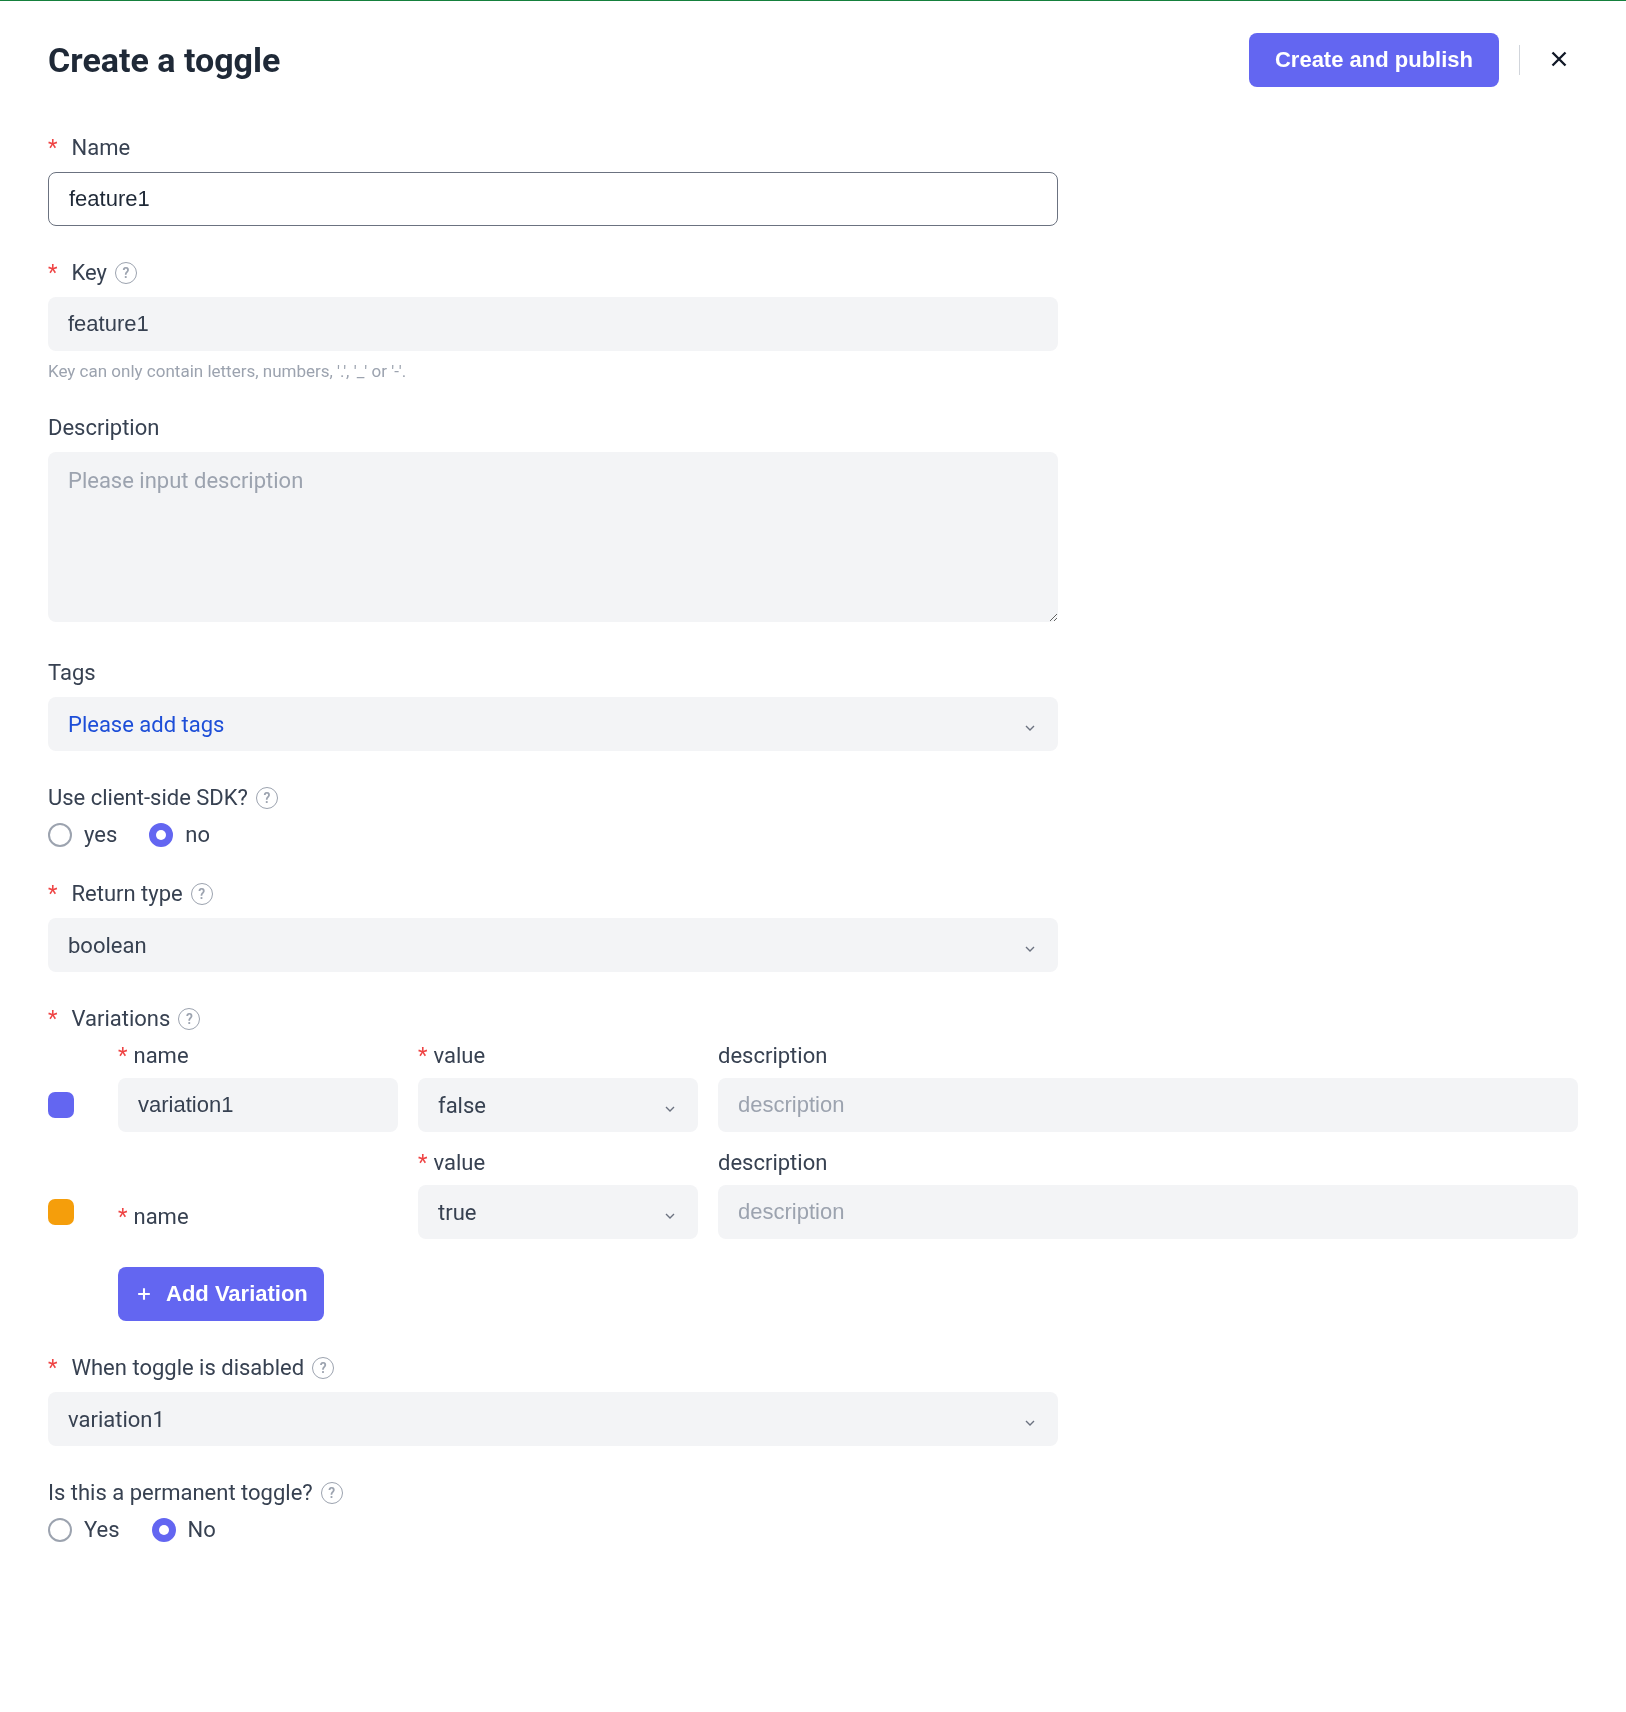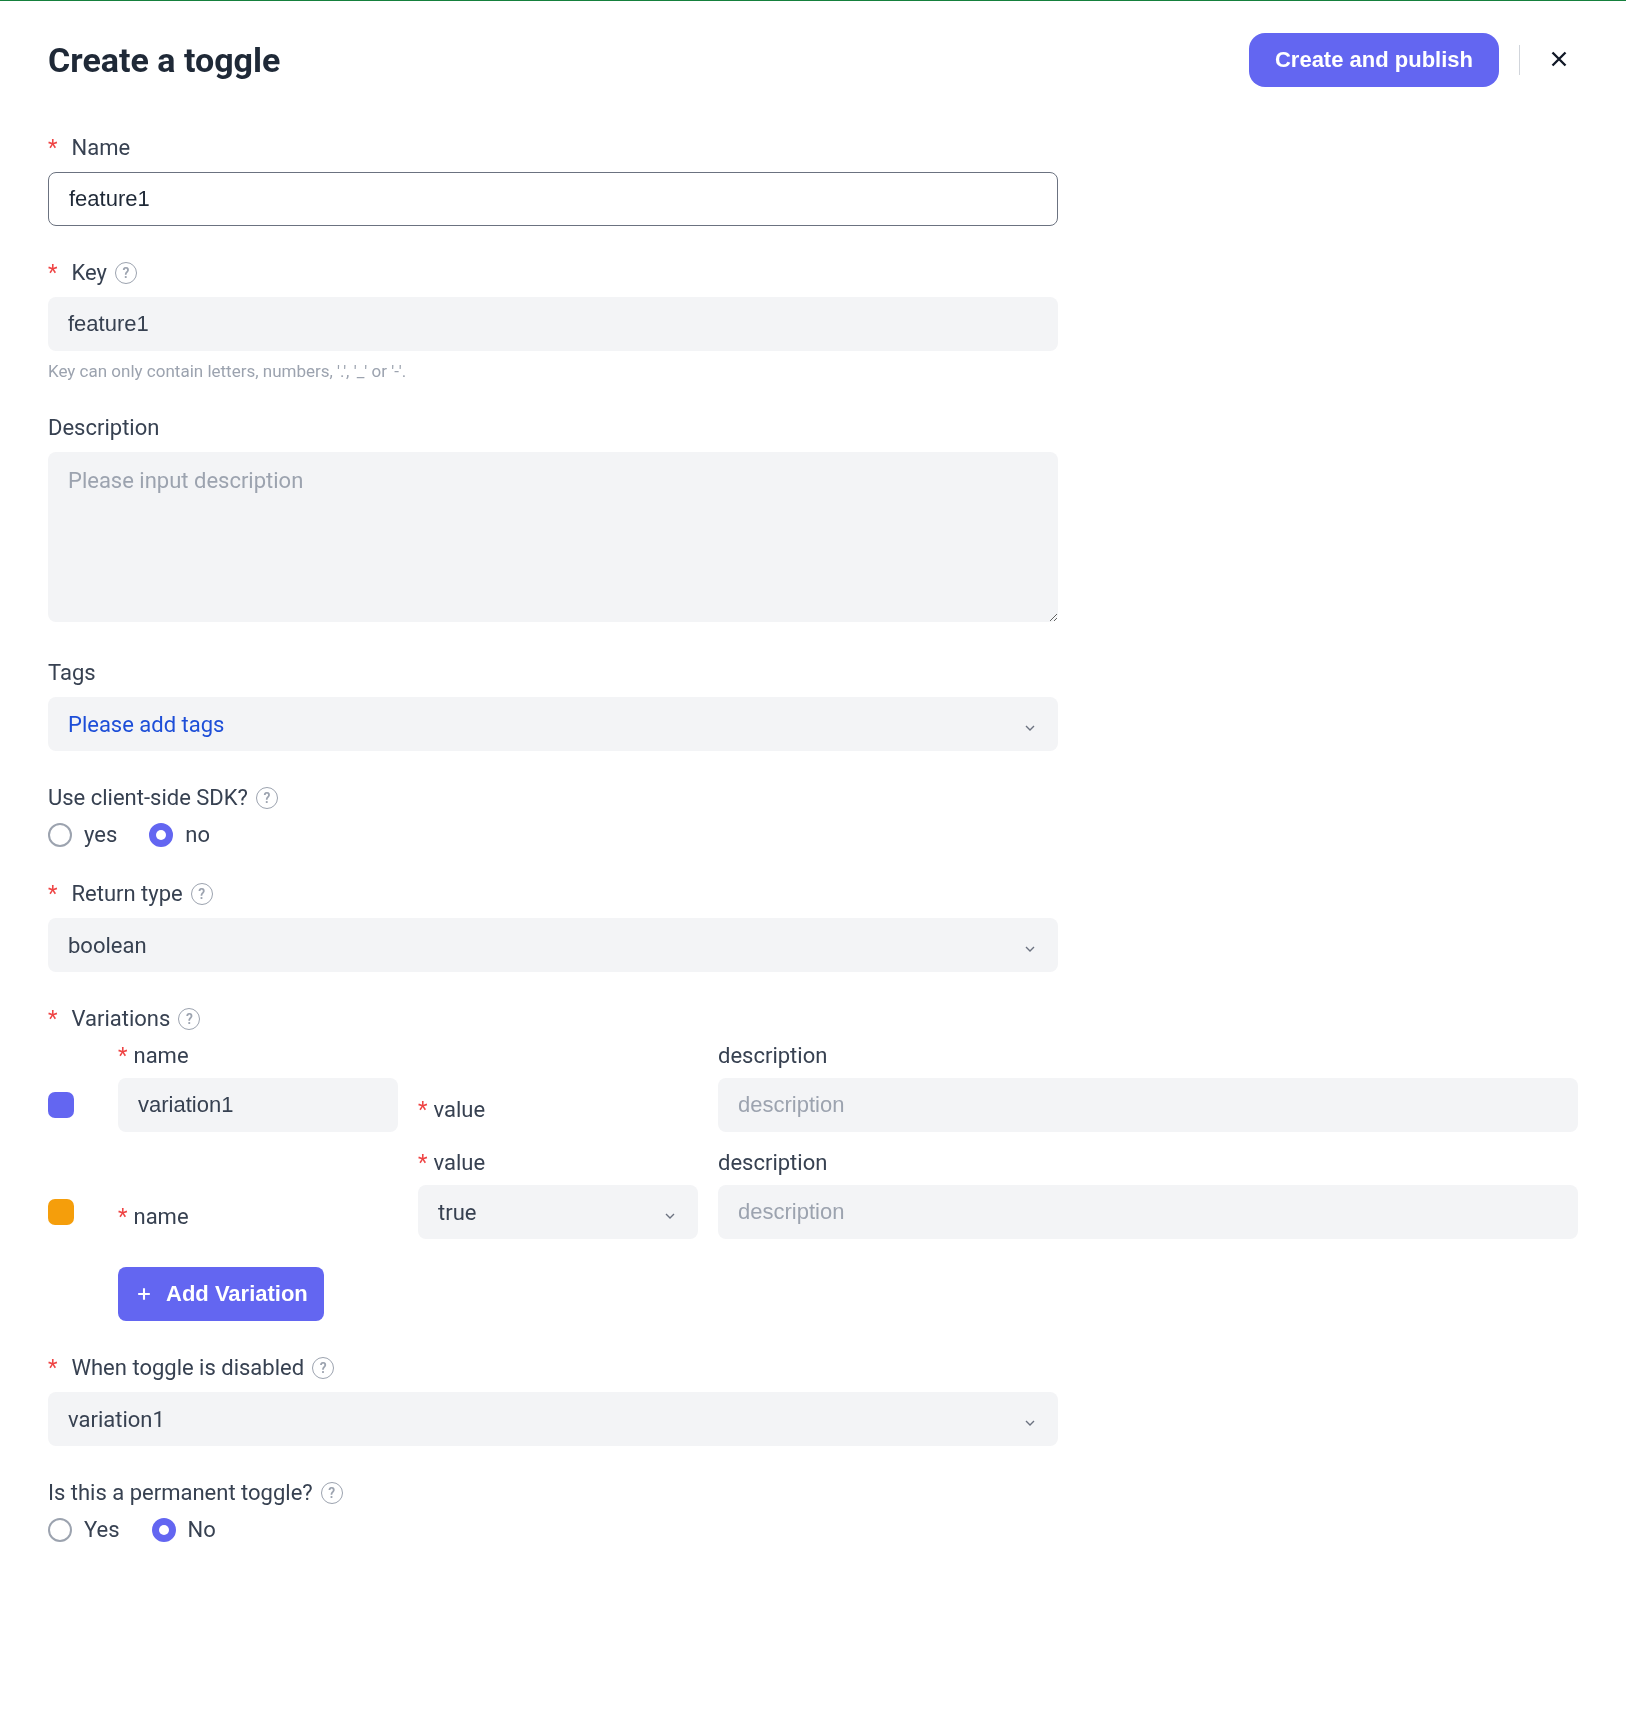--- a/index.html
+++ b/index.html
@@ -31,21 +31,21 @@
   }
   .header-actions {
     display: flex;
     align-items: center;
     gap: 20px;
   }
   .btn-primary {
     background: #6366f1;
     color: #fff;
     border: none;
-    border-radius: 16px;
+    border-radius: 8px;
     padding: 14px 26px;
     font-size: 22px;
     font-weight: 600;
     cursor: pointer;
   }
   .divider-v {
     width: 1px;
     height: 30px;
     background: #d1d5db;
   }
@@ -378,20 +378,26 @@
       <div class="variations-table">
 
         <div class="variation-row">
           <div class="color-swatch swatch-blue"></div>
           <div>
             <div class="col-label required">name</div>
             <input class="var-input" type="text" value="variation1" style="">
           </div>
           <div>
             <div class="col-label required">value</div>
+            <div class="var-select">
+              <span>false</span>
+              <span class="chevron"><svg viewBox="0 0 24 24">
+                    <path d="M6 9l6 6 6-6"></path>
+                  </svg></span>
+            </div>
           </div>
           <div>
             <div class="col-label">description</div>
             <input class="var-input" type="text" placeholder="description" style="">
           </div>
         </div>
 
         <div class="variation-row">
           <div class="color-swatch swatch-orange"></div>
           <div>

